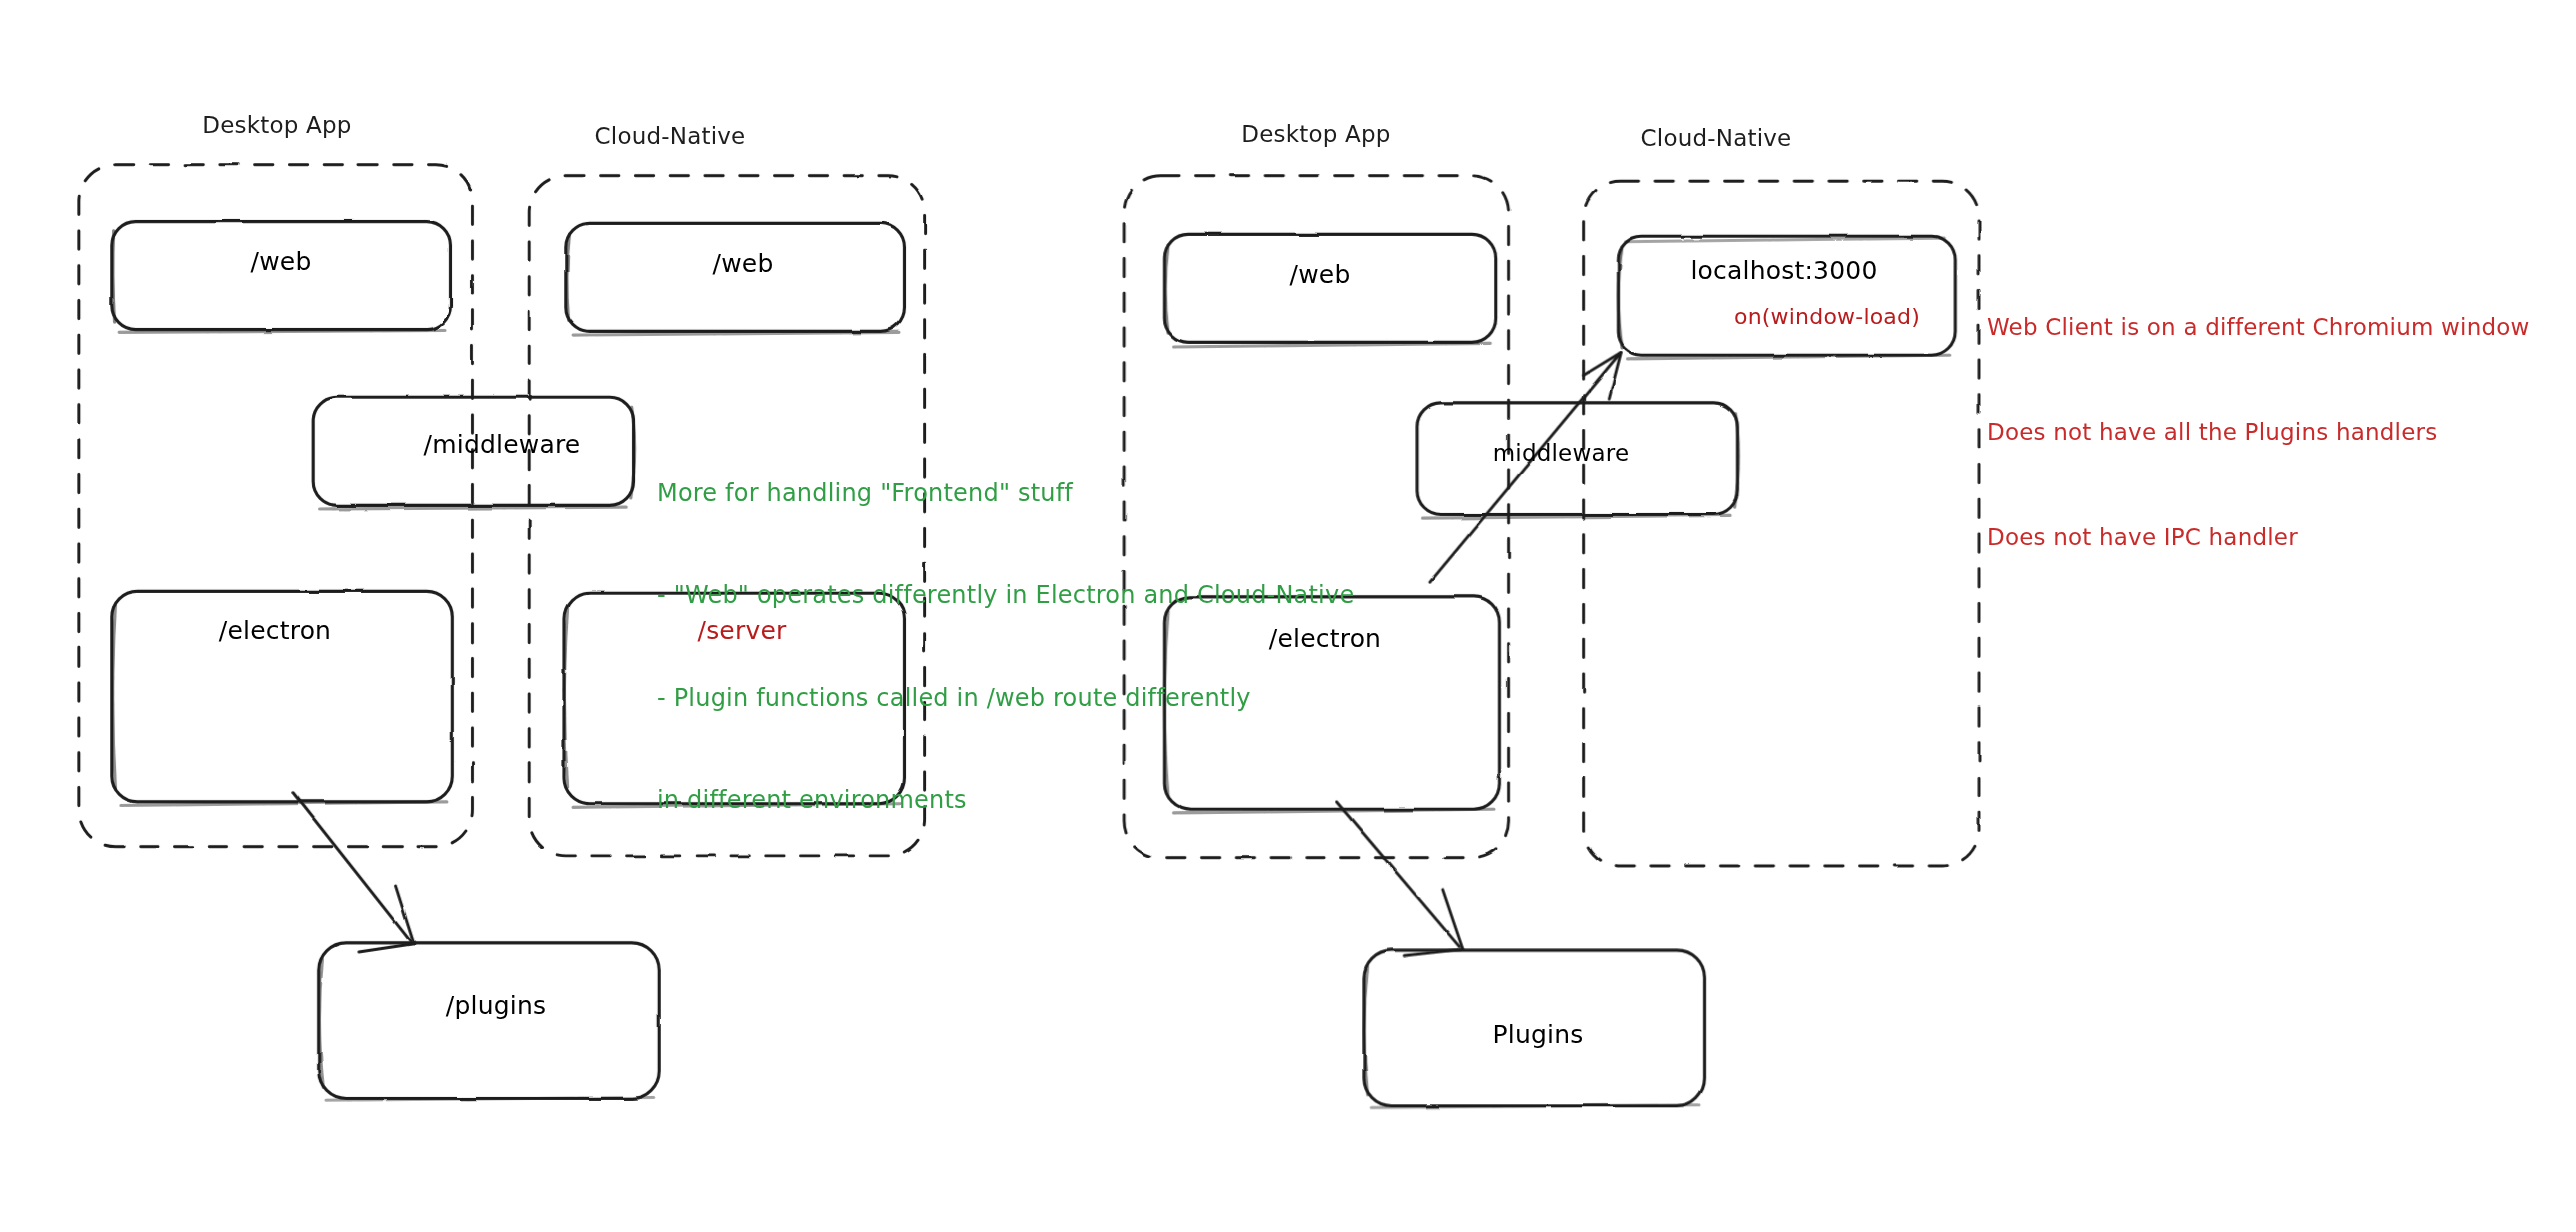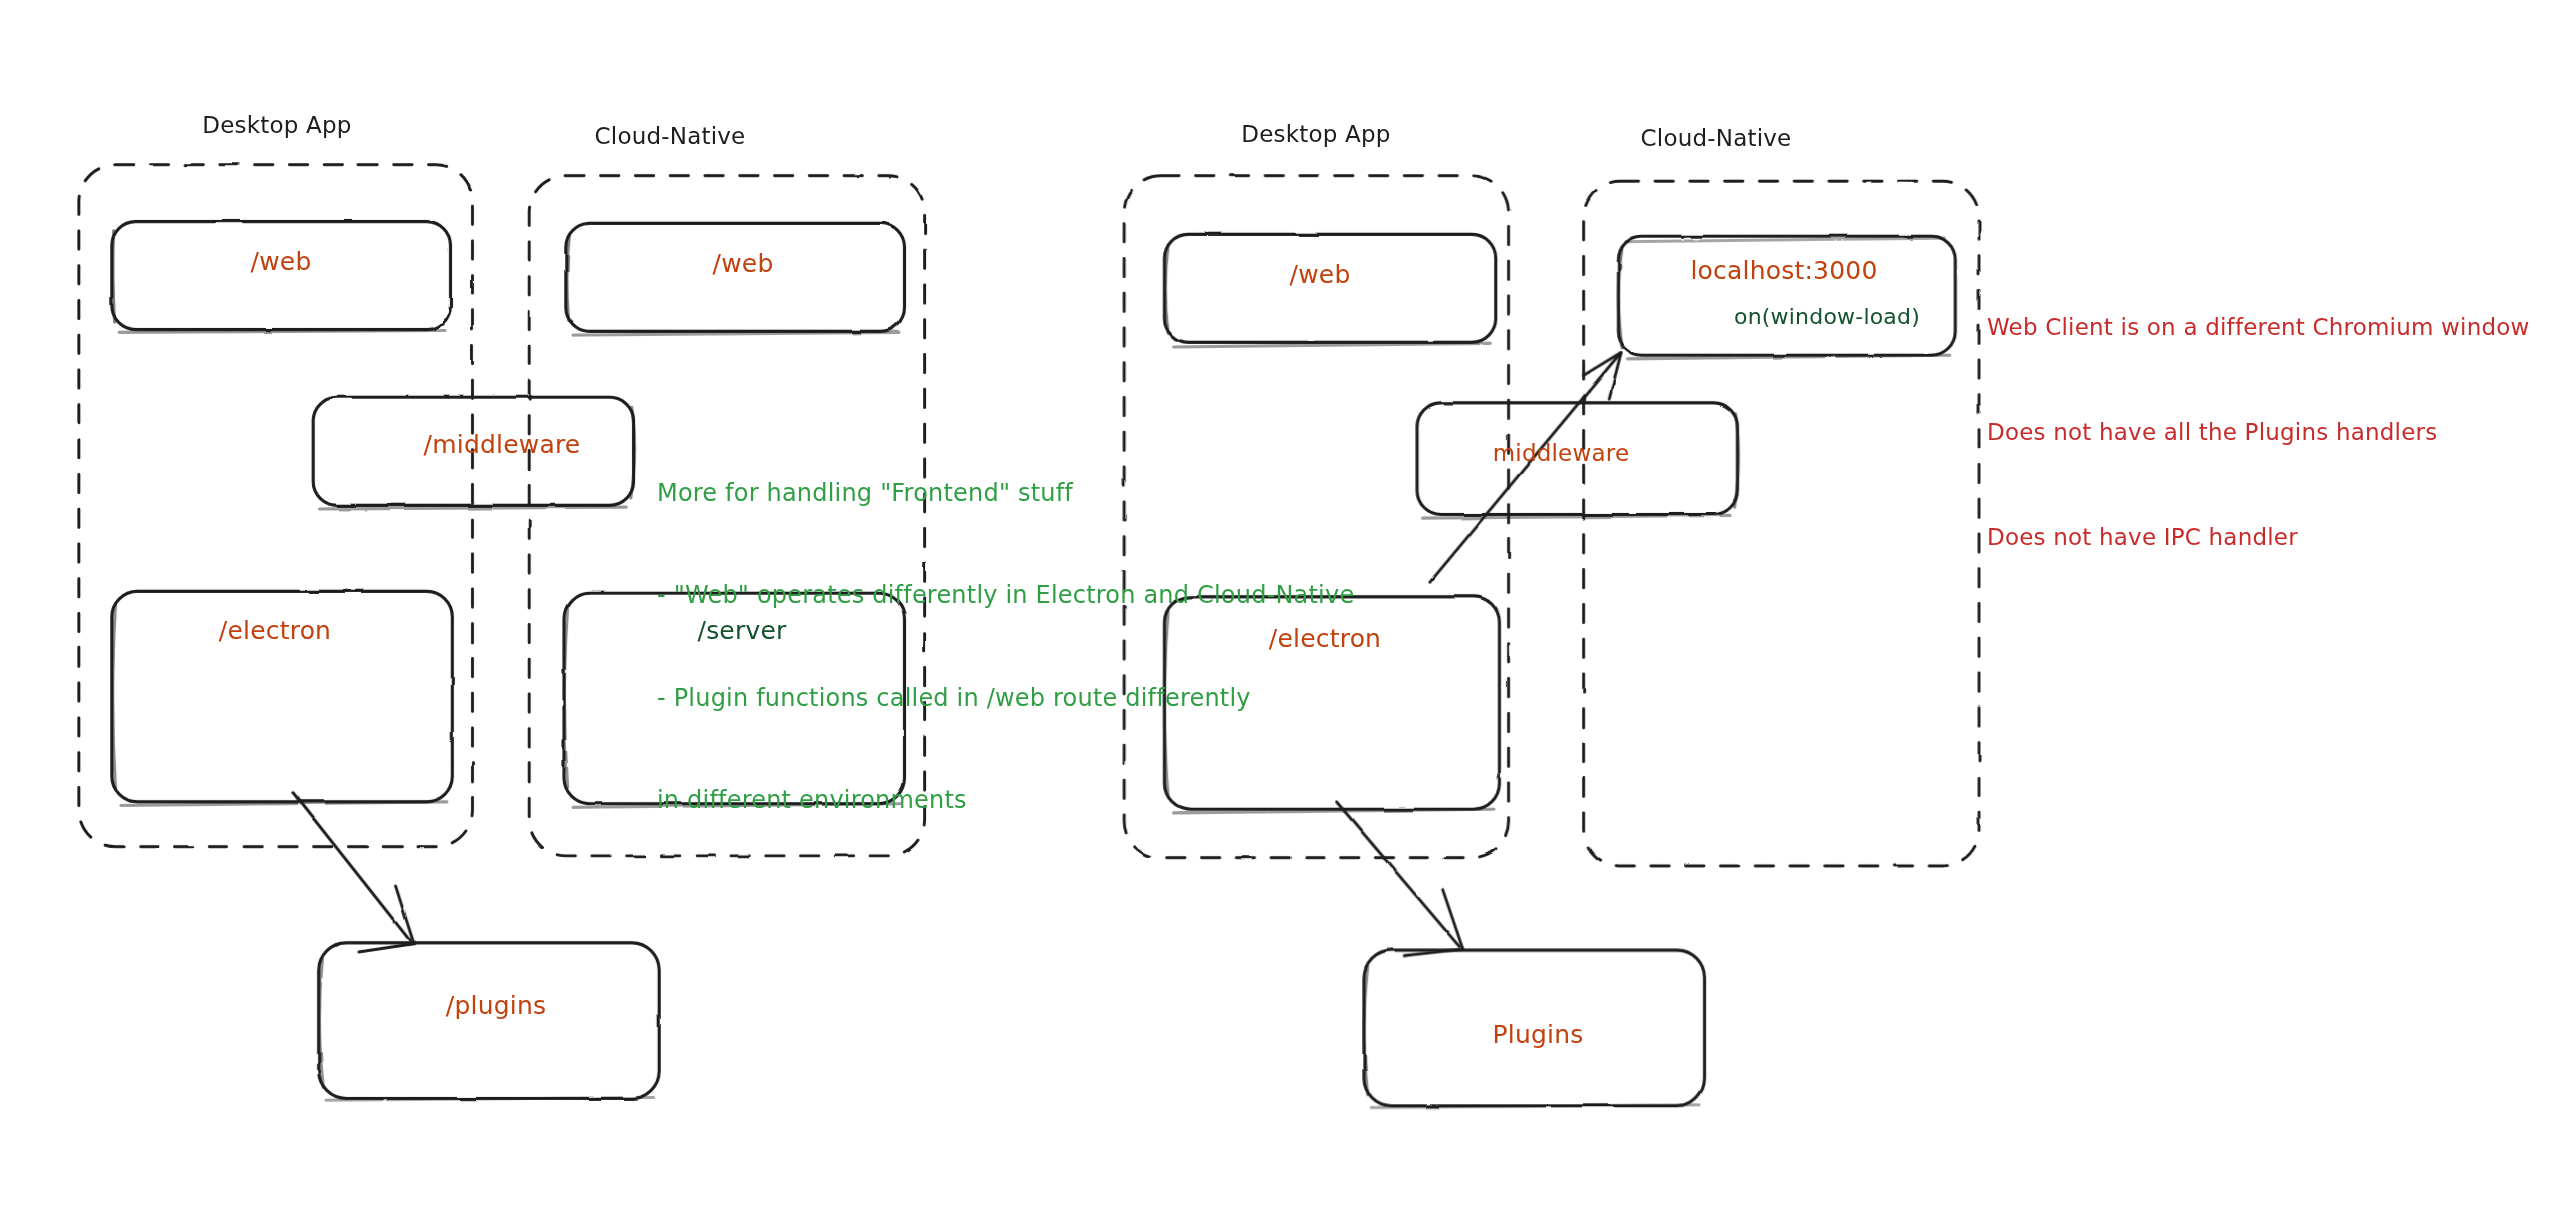--- a/index.html
+++ b/index.html
@@ -43,38 +43,38 @@
   .txt.center {
     text-align: center;
     transform: translateX(-50%);
   }
   .group-label {
     font-size: 23px;
     color: #1e1e1e;
   }
   .box-label {
     font-size: 25px;
-    color: #c2410c;
+    color: #000000;
   }
   .box-label.small {
     font-size: 23px;
   }
   .note-green {
     font-size: 24px;
     color: #2f9e44;
     line-height: 1.42;
   }
   .note-red {
     font-size: 23px;
     color: #c92a2a;
     line-height: 1.52;
   }
   .label-red {
     font-size: 25px;
-    color: #14532d;
+    color: #b91c1c;
   }
   .label-red.small {
     font-size: 22px;
   }
 </style>
 </head>
 <body>
 
 <div id="canvas">
 

